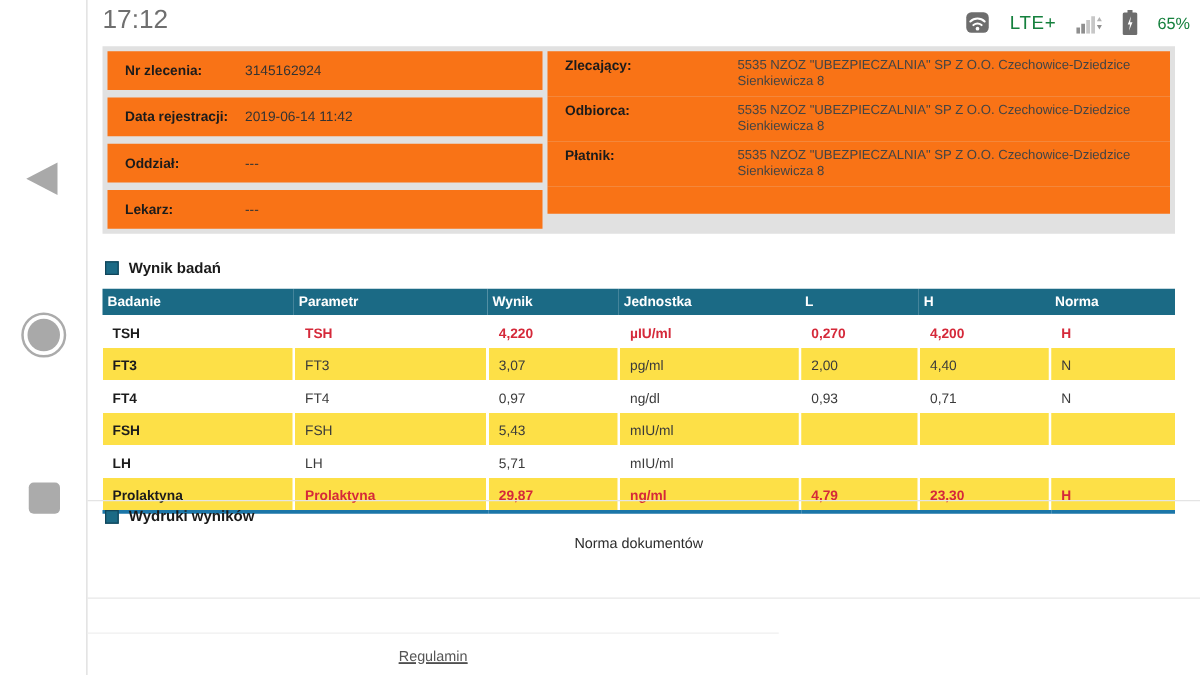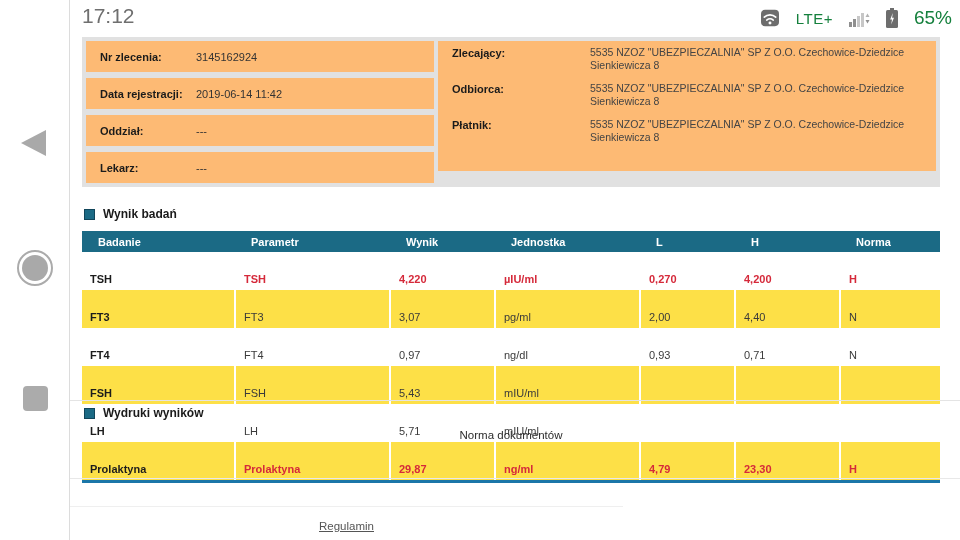--- a/index.html
+++ b/index.html
@@ -12,44 +12,44 @@
   .nav-strip{position:absolute;left:0;top:0;width:69px;height:540px;background:#fff;border-right:1px solid #dcdcdc;}
   .nav-back{position:absolute;left:21px;top:130px;width:0;height:0;
     border-top:13px solid transparent;border-bottom:13px solid transparent;border-right:25px solid #a9a9a9;}
   .nav-home{position:absolute;left:17px;top:250px;width:32px;height:32px;border:2px solid #ababab;border-radius:50%;}
   .nav-home .inner{position:absolute;left:3px;top:3px;width:26px;height:26px;background:#a9a9a9;border-radius:50%;}
   .nav-recents{position:absolute;left:23px;top:386px;width:25px;height:25px;background:#ababab;border-radius:4px;}
   
   .sb-time{position:absolute;left:82px;top:4px;font-size:21px;color:#6f6f6f;}
   .sb-icons{position:absolute;top:5px;right:8px;height:26px;display:flex;align-items:center;gap:16px;color:#15803d;}
   .sb-net{font-size:15px;letter-spacing:.5px;}
-  .sb-batt-pct{font-size:19px;}
+  .sb-batt-pct{font-size:13px;}
   
   .order-box{position:absolute;left:82px;top:37px;width:858px;height:150px;background:#e1e1e1;}
   .order-col-left{position:absolute;left:4px;top:4px;width:348px;}
   .order-col-right{position:absolute;left:356px;top:4px;width:498px;}
-  .form-row{position:relative;background:#fdba74;margin-bottom:6px;}
+  .form-row{position:relative;background:#f97316;margin-bottom:6px;}
   .order-col-left .form-row{height:31px;}
   .order-col-right .form-row{height:36px;margin-bottom:0;}
   .order-col-right .form-row.empty{height:22px;margin-bottom:0;}
   .order-col-left .form-row:last-child{margin-bottom:0;}
   .fl{position:absolute;left:14px;top:50%;transform:translateY(-50%);font-size:11px;font-weight:bold;color:#1b1b1b;white-space:nowrap;}
   .fv{position:absolute;left:110px;top:50%;transform:translateY(-50%);font-size:11px;color:#333;white-space:nowrap;}
   .order-col-right .fl{top:6px;transform:none;}
   .order-col-right .fv{left:152px;top:5px;transform:none;font-size:10.5px;line-height:13px;color:#444;width:330px;white-space:normal;}
   
   .section-hd{position:absolute;display:flex;align-items:center;gap:8px;}
   .section-sq{width:11px;height:11px;background:#1b6a85;border:1px solid #11455a;box-sizing:border-box;}
   .section-title{font-size:12px;font-weight:bold;color:#1a1a1a;}
   #sec-tests{left:84px;top:207px;}
   #sec-docs{left:84px;top:406px;}
   
   .tests-table{position:absolute;left:82px;top:231px;width:858px;border-collapse:collapse;table-layout:fixed;}
-  .tests-table th{height:21px;background:#1b6a85;color:#fff;font-size:11px;font-weight:bold;text-align:left;padding:0 0 0 16px;}
-  .tests-table td{height:22px;font-size:11px;color:#3a3a3a;padding:16px 0 0 8px;overflow:hidden;white-space:nowrap;margin-top:38px;}
+  .tests-table th{height:21px;background:#1b6a85;color:#fff;font-size:11px;font-weight:bold;text-align:left;padding:0 0 0 4px;}
+  .tests-table td{height:22px;font-size:11px;color:#3a3a3a;padding:4px 0 0 8px;overflow:hidden;white-space:nowrap;margin-top:38px;}
   .tests-table td:first-child{font-weight:bold;color:#1c1c1c;}
   .tests-table tbody td + td{border-left:2px solid #ffffff;}
   .tests-table tr.alt td{background:#fde047;}
   .tests-table tr.abnormal td{color:#d5293a;font-weight:bold;}
   .tests-table tr.abnormal td:first-child{color:#1c1c1c;}
   .tests-table tbody tr:last-child td{border-bottom:3px solid #1b76a8;}
   
   .divider{position:absolute;height:1px;background:#e4e4e4;}
   #div1{left:70px;right:0;top:400px;}
   #div2{left:70px;right:0;top:478px;background:#e8e8e8;}

